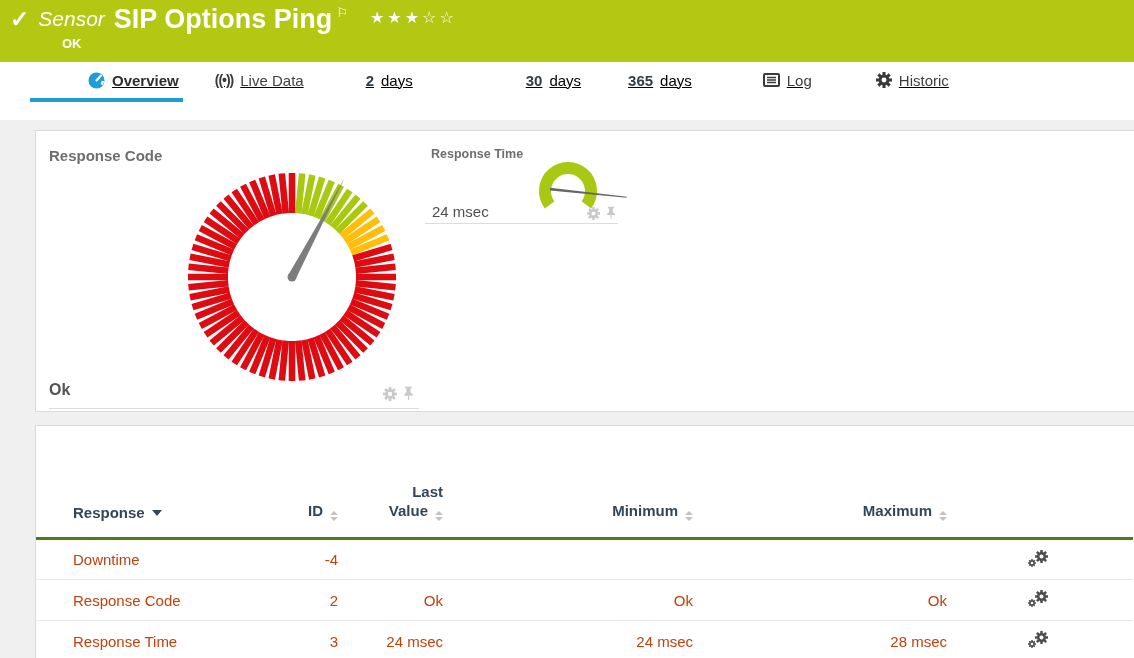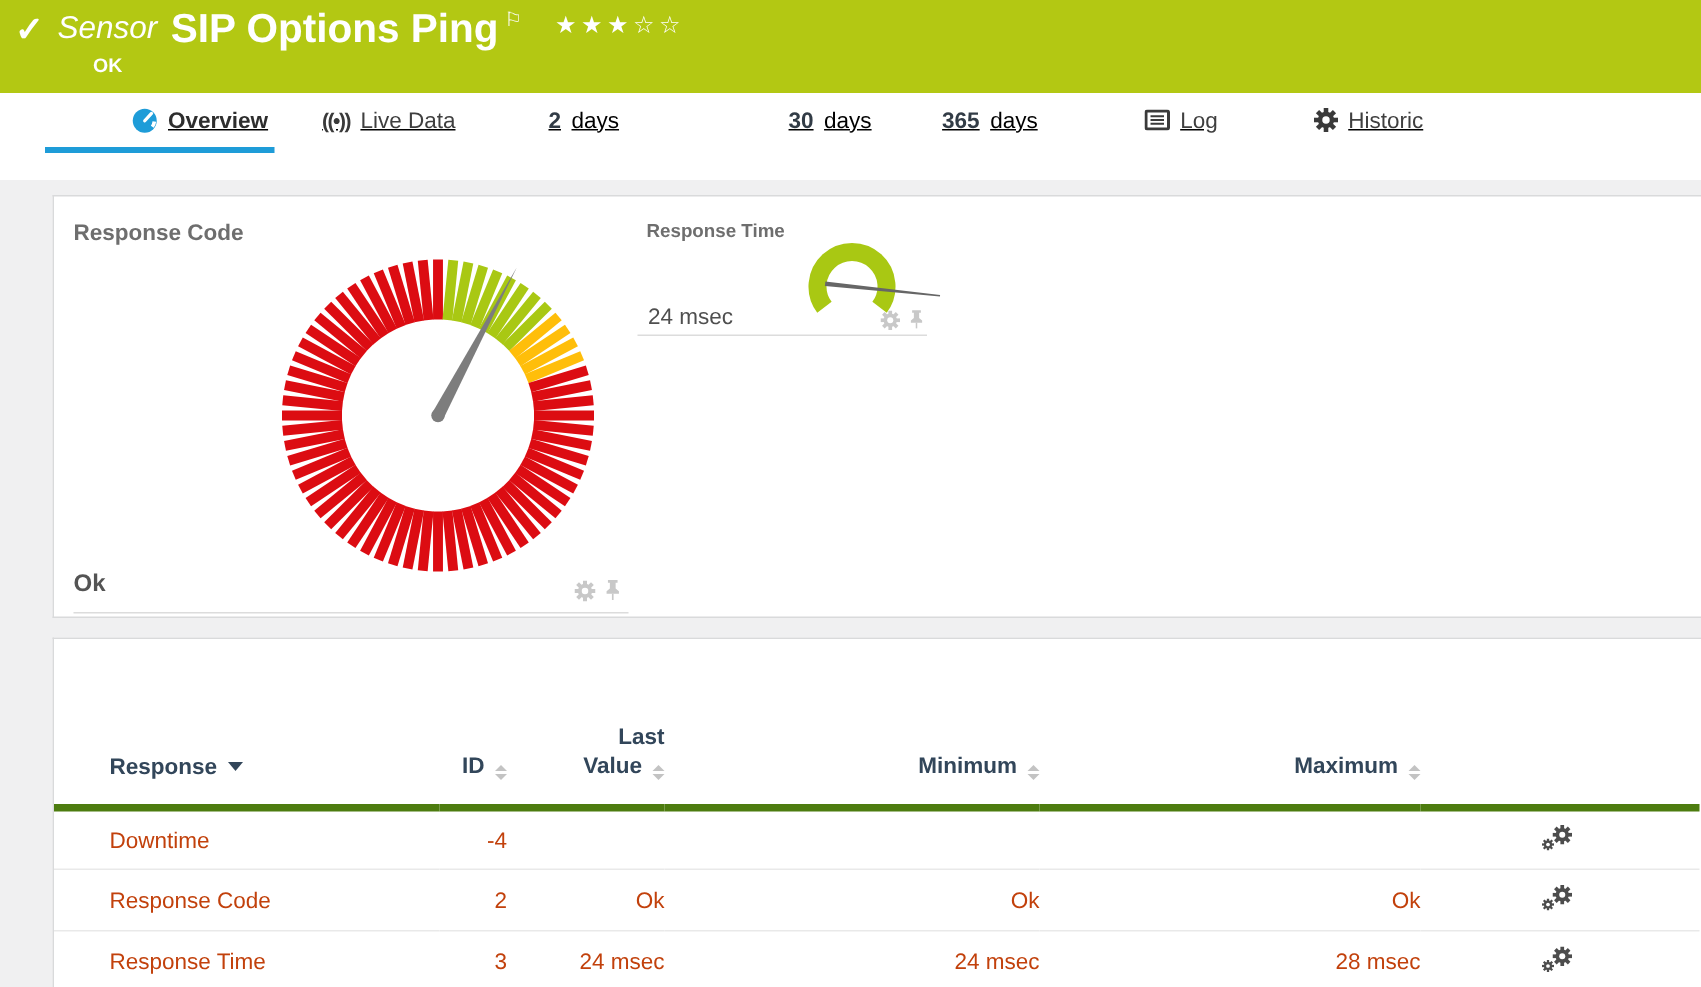--- a/index.html
+++ b/index.html
@@ -48,21 +48,21 @@
   .footer-val.rt { font-size:15px; font-weight:normal; color:#4f4f4f; }
   .hline { height:1px; background:#dcdcdc; }
   .foot-icons { display:flex; align-items:center; gap:6px; cursor:pointer; }
   .pin-svg { display:block; }
   
   table.channels { border-collapse:collapse; table-layout:fixed; width:1097px; margin-top:56px; font-size:15px; }
   table.channels col.c1{width:257px} table.channels col.c2{width:45px}
   table.channels col.c3{width:105px} table.channels col.c4{width:250px}
   table.channels col.c5{width:254px} table.channels col.c6{width:186px}
   th { color:#32465a; font-weight:bold; vertical-align:bottom; padding:0 0 16px 0;
-       border-bottom:5px solid #4d7c0f; text-align:right; font-size:15px; }
+       border-bottom:3px solid #4d7c0f; text-align:right; font-size:15px; }
   th.left { text-align:left; padding-left:37px; }
   td { height:41px; border-bottom:1px solid #e9e9e9; color:#c2410c; text-align:right; padding:0; }
   td.left { text-align:left; padding-left:37px; }
   td.gearcell { text-align:left; padding-left:81px; }
   .sortpair { display:inline-flex; flex-direction:column; gap:2px; margin-left:7px; vertical-align:1px; }
   .tri-up { width:0; height:0; border-left:4px solid transparent; border-right:4px solid transparent; border-bottom:4px solid #c3c3c3; }
   .tri-dn { width:0; height:0; border-left:4px solid transparent; border-right:4px solid transparent; border-top:4px solid #c3c3c3; }
   .tri-active { display:inline-block; width:0; height:0; margin-left:7px; vertical-align:2px;
        border-left:5px solid transparent; border-right:5px solid transparent; border-top:6px solid #32465a; }
   .th2 { display:inline-block; text-align:right; line-height:19px; }

